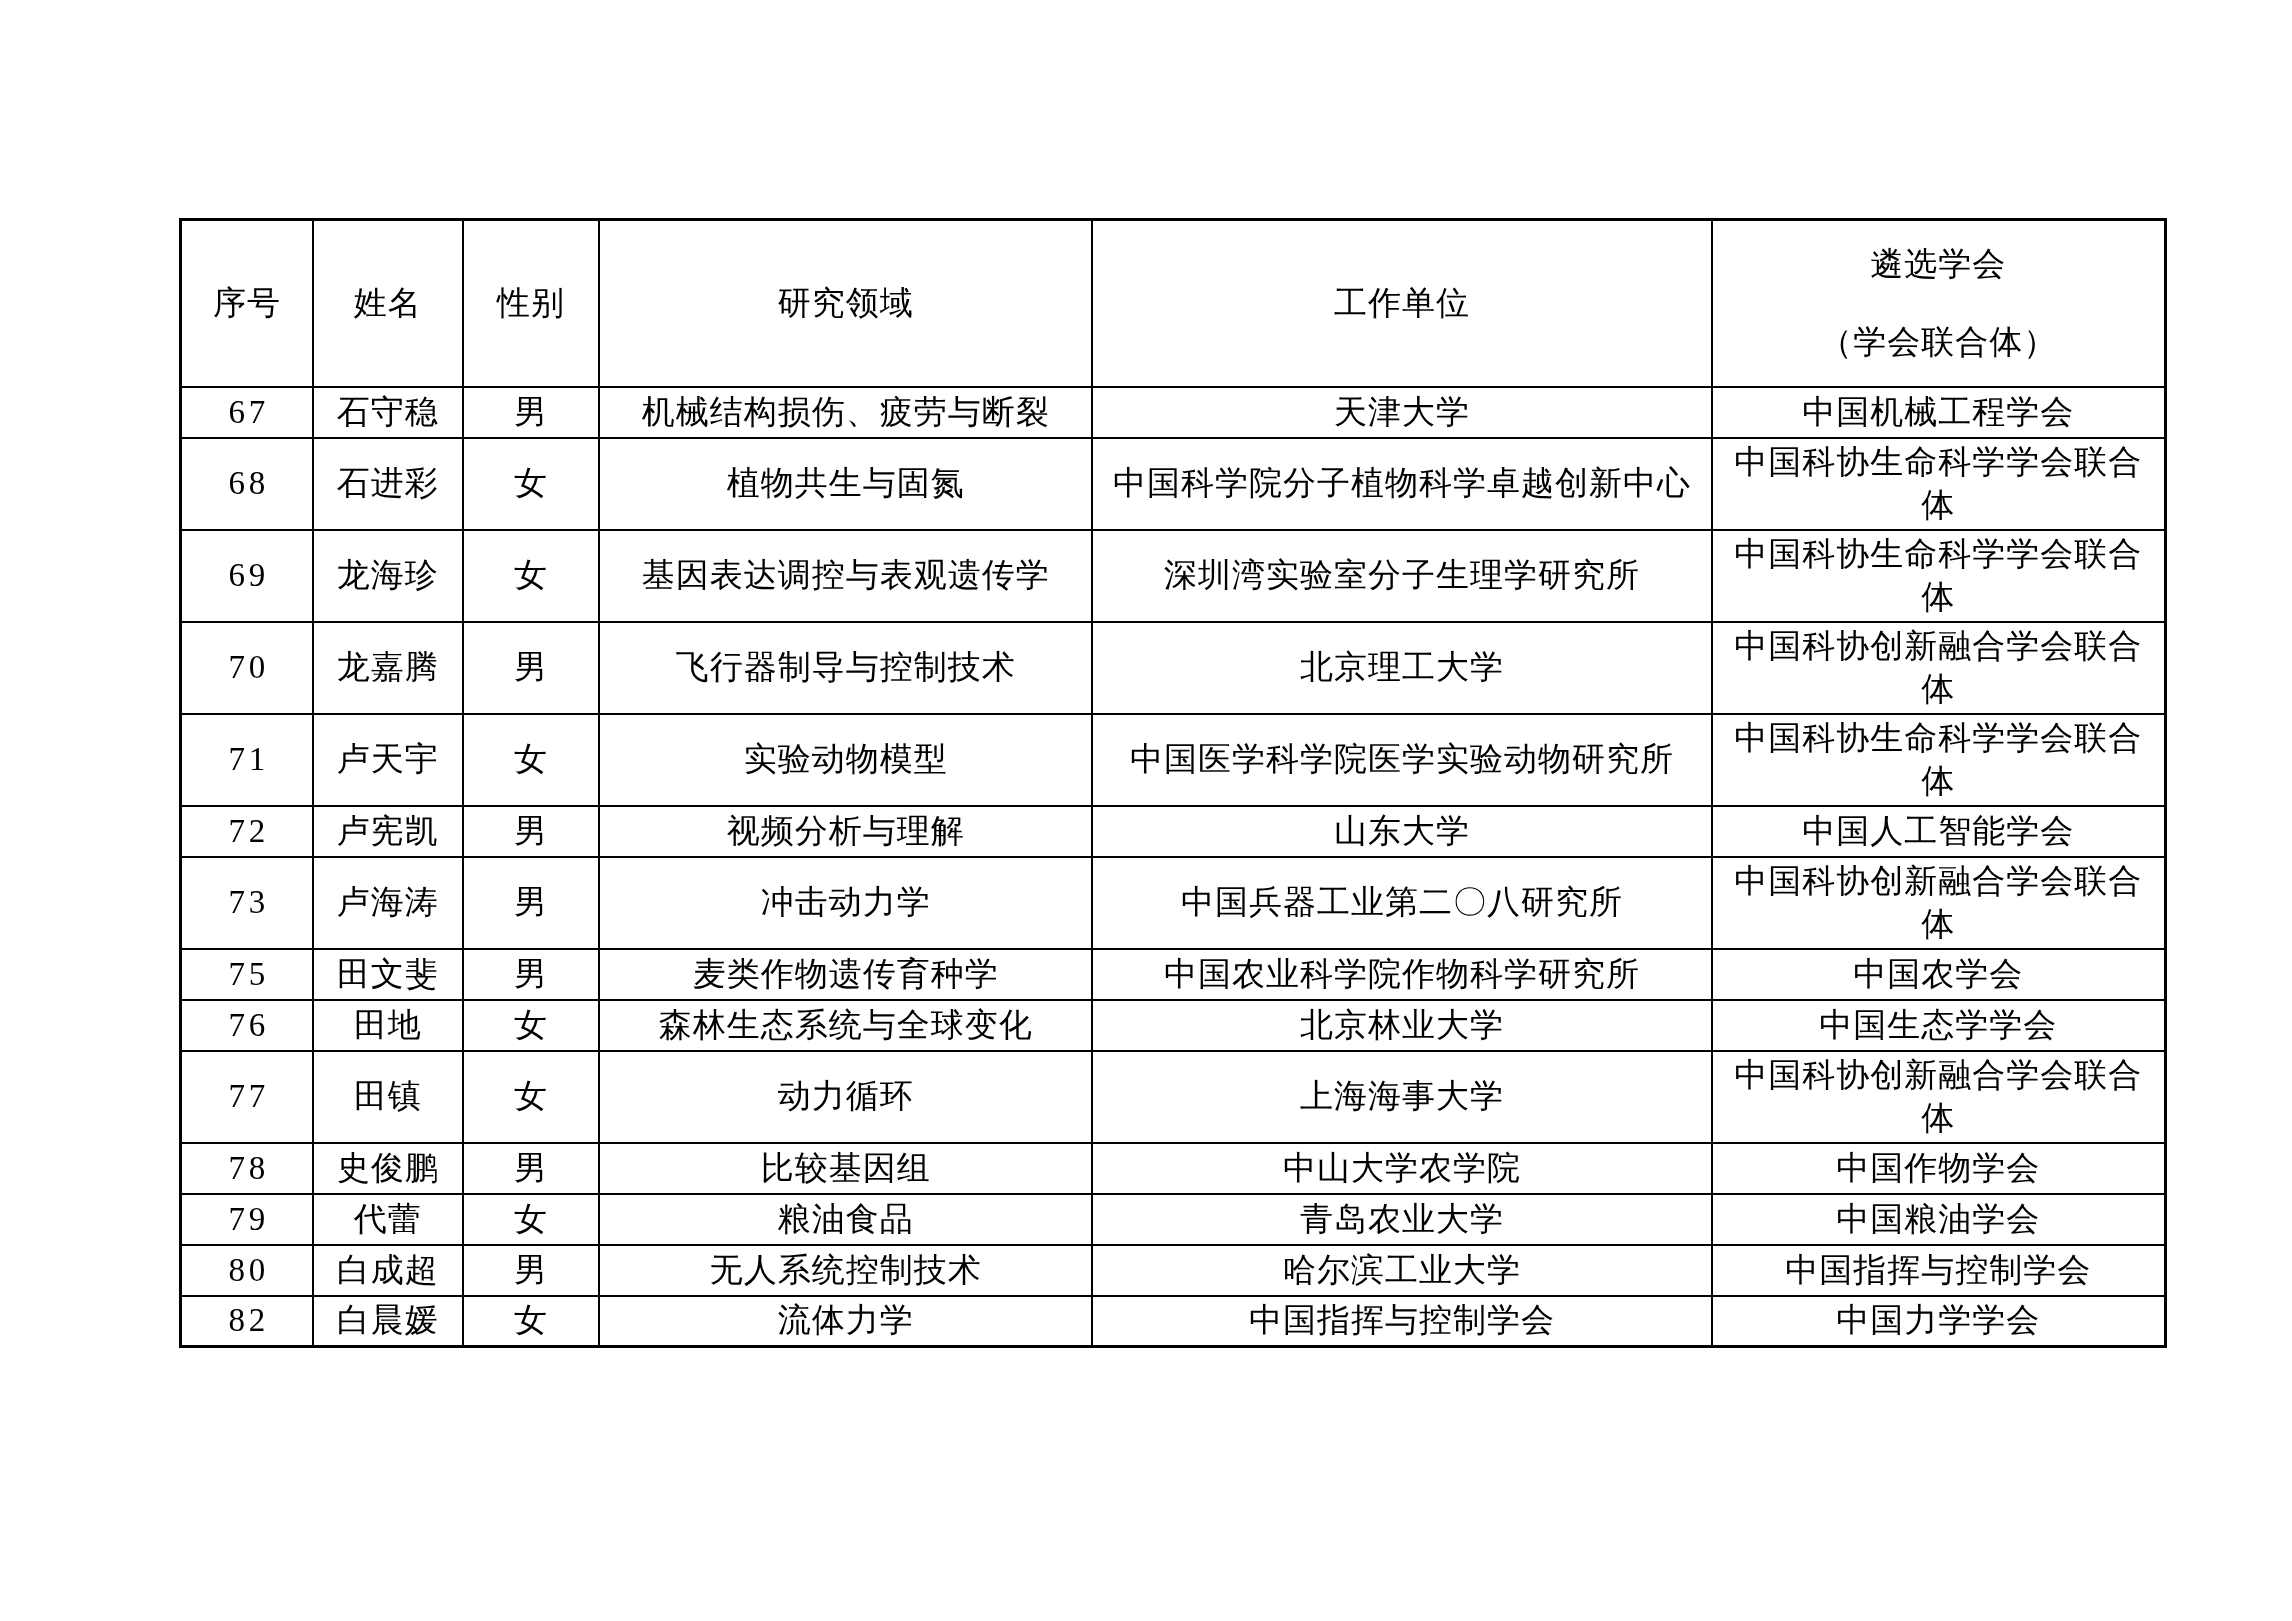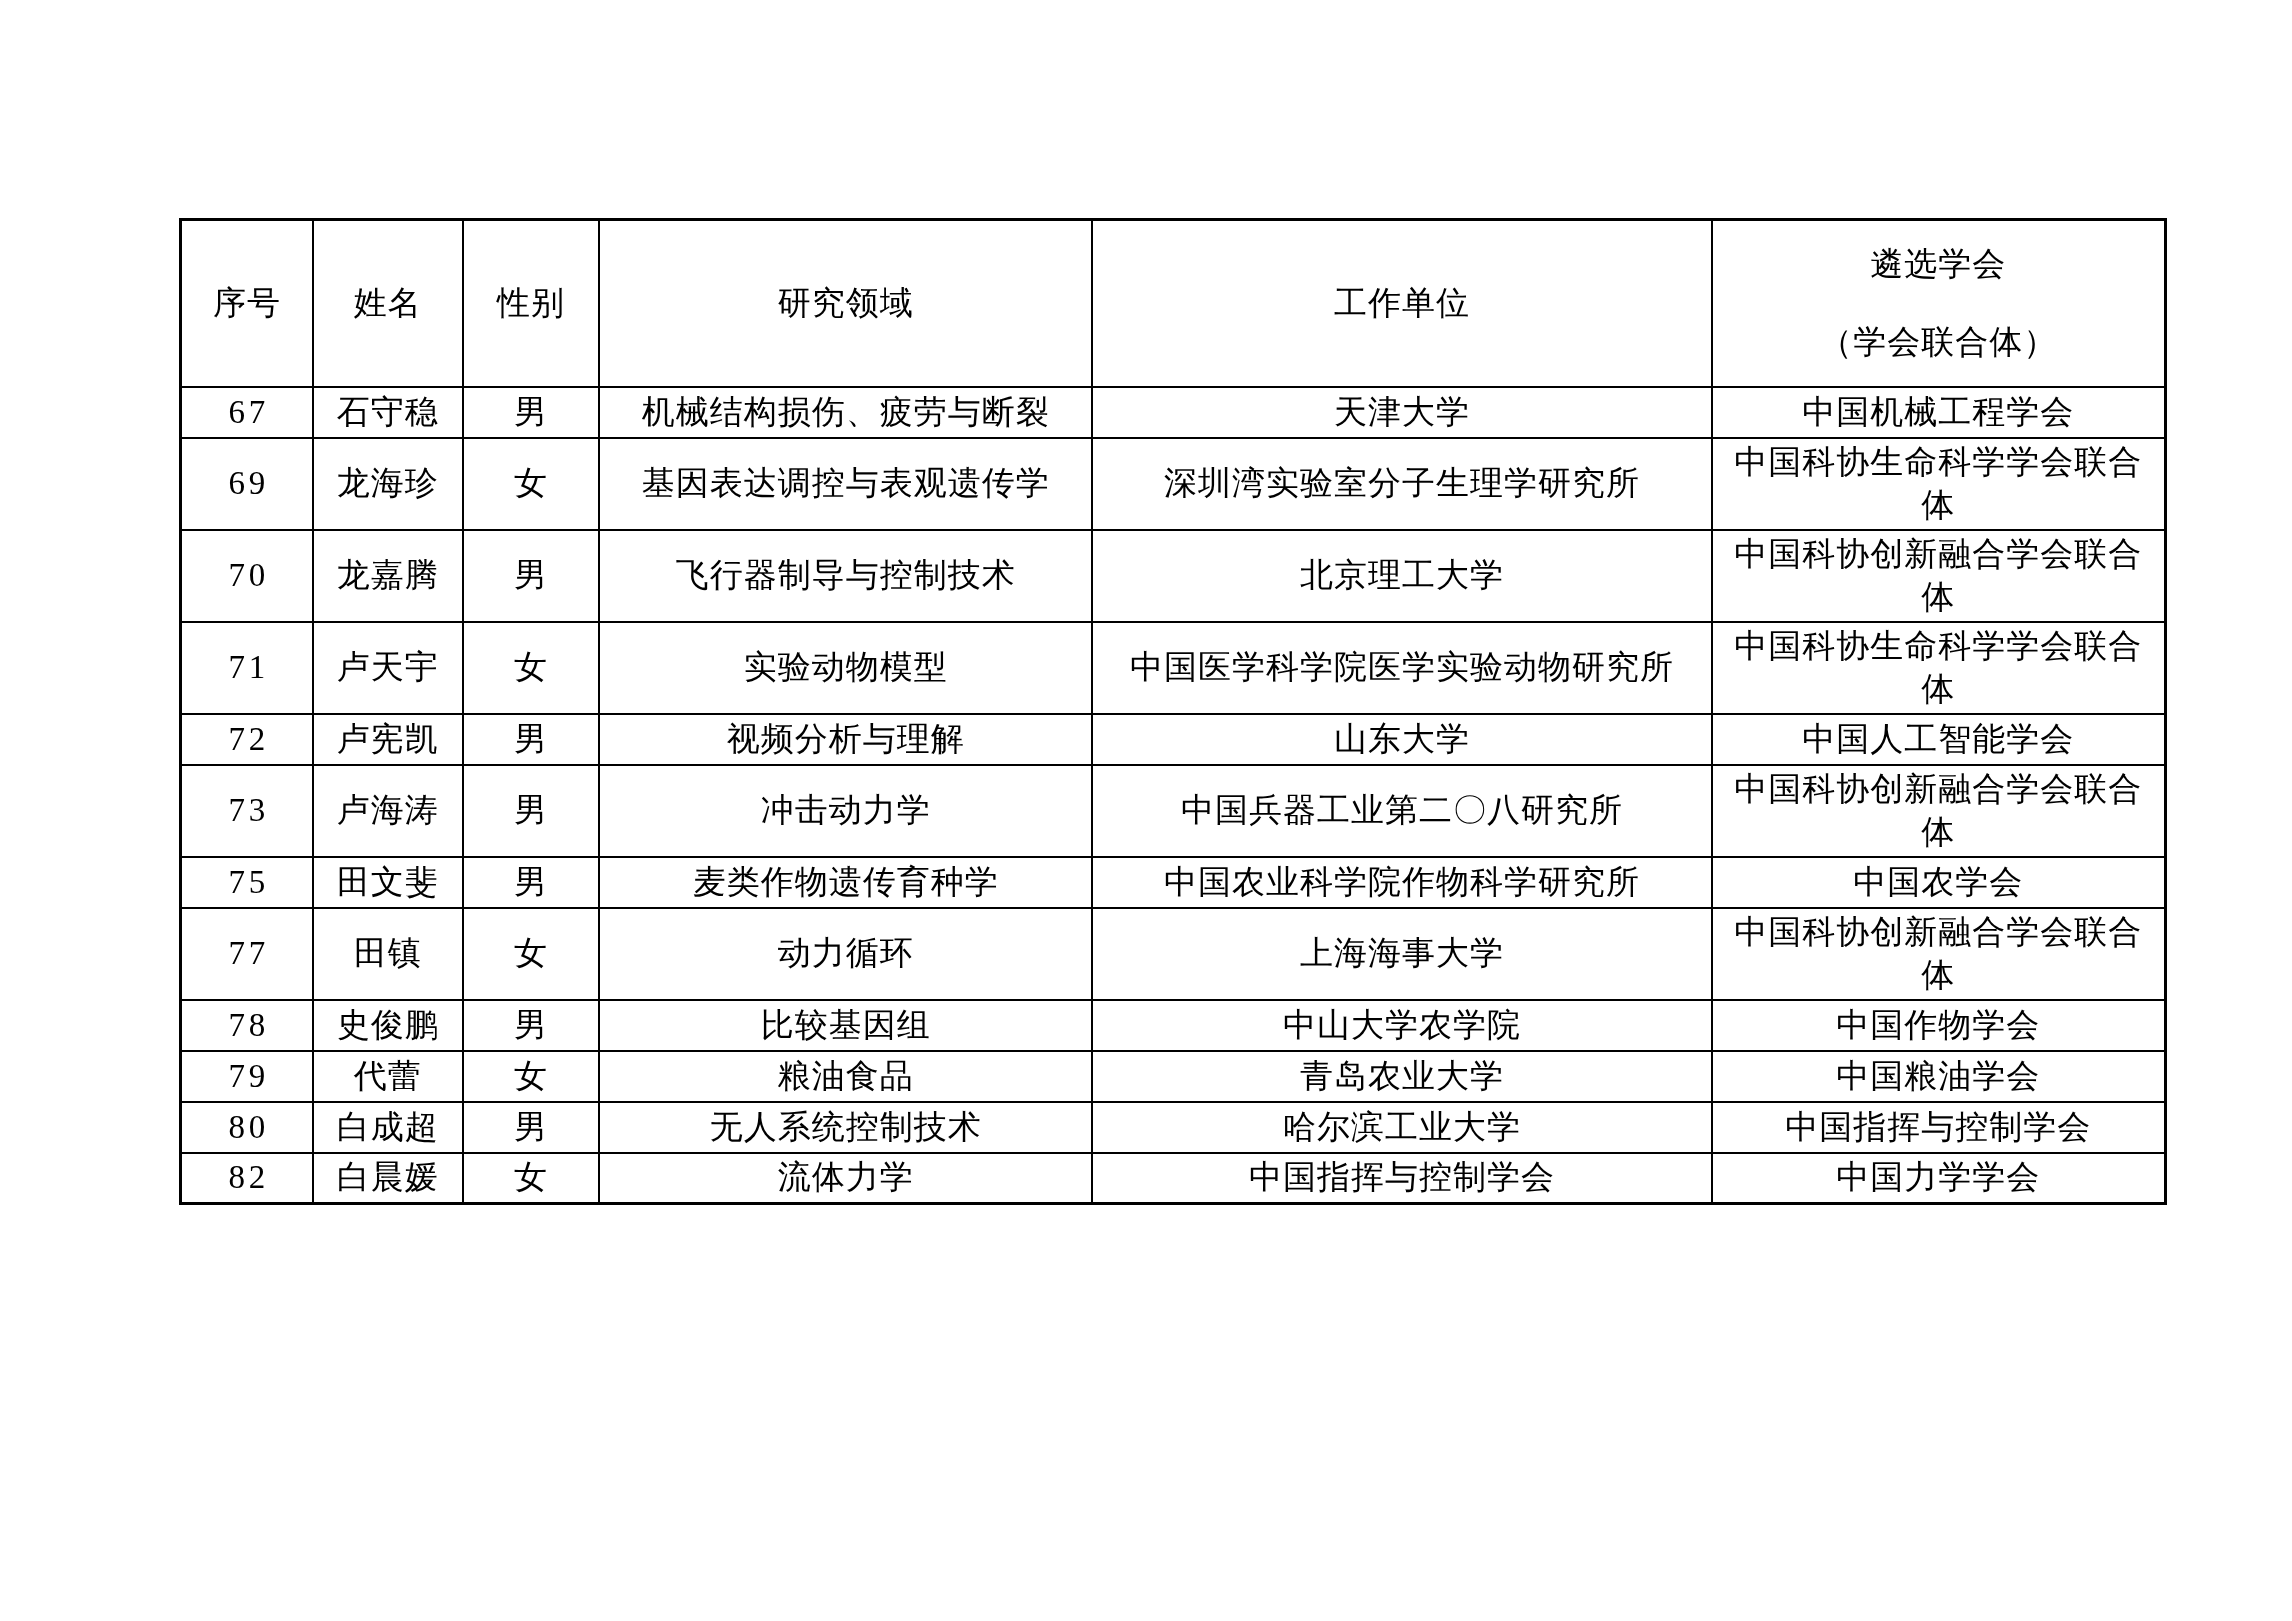--- a/index.html
+++ b/index.html
@@ -90,20 +90,28 @@
   <tbody>
       <tr>
         <td class="col-index">67</td>
         <td class="col-name">石守稳</td>
         <td class="col-gender">男</td>
         <td class="col-field">机械结构损伤、疲劳与断裂</td>
         <td class="col-workplace">天津大学</td>
         <td class="col-society">中国机械工程学会</td>
       </tr>
       <tr>
+        <td class="col-index">68</td>
+        <td class="col-name">石进彩</td>
+        <td class="col-gender">女</td>
+        <td class="col-field">植物共生与固氮</td>
+        <td class="col-workplace">中国科学院分子植物科学卓越创新中心</td>
+        <td class="col-society">中国科协生命科学学会联合体</td>
+      </tr>
+      <tr>
         <td class="col-index">69</td>
         <td class="col-name">龙海珍</td>
         <td class="col-gender">女</td>
         <td class="col-field">基因表达调控与表观遗传学</td>
         <td class="col-workplace">深圳湾实验室分子生理学研究所</td>
         <td class="col-society">中国科协生命科学学会联合体</td>
       </tr>
       <tr>
         <td class="col-index">70</td>
         <td class="col-name">龙嘉腾</td>
@@ -136,20 +144,28 @@
         <td class="col-workplace">中国兵器工业第二〇八研究所</td>
         <td class="col-society">中国科协创新融合学会联合体</td>
       </tr>
       <tr>
         <td class="col-index">75</td>
         <td class="col-name">田文斐</td>
         <td class="col-gender">男</td>
         <td class="col-field">麦类作物遗传育种学</td>
         <td class="col-workplace">中国农业科学院作物科学研究所</td>
         <td class="col-society">中国农学会</td>
+      </tr>
+      <tr>
+        <td class="col-index">76</td>
+        <td class="col-name">田地</td>
+        <td class="col-gender">女</td>
+        <td class="col-field">森林生态系统与全球变化</td>
+        <td class="col-workplace">北京林业大学</td>
+        <td class="col-society">中国生态学学会</td>
       </tr>
       <tr>
         <td class="col-index">77</td>
         <td class="col-name">田镇</td>
         <td class="col-gender">女</td>
         <td class="col-field">动力循环</td>
         <td class="col-workplace">上海海事大学</td>
         <td class="col-society">中国科协创新融合学会联合体</td>
       </tr>
       <tr>

